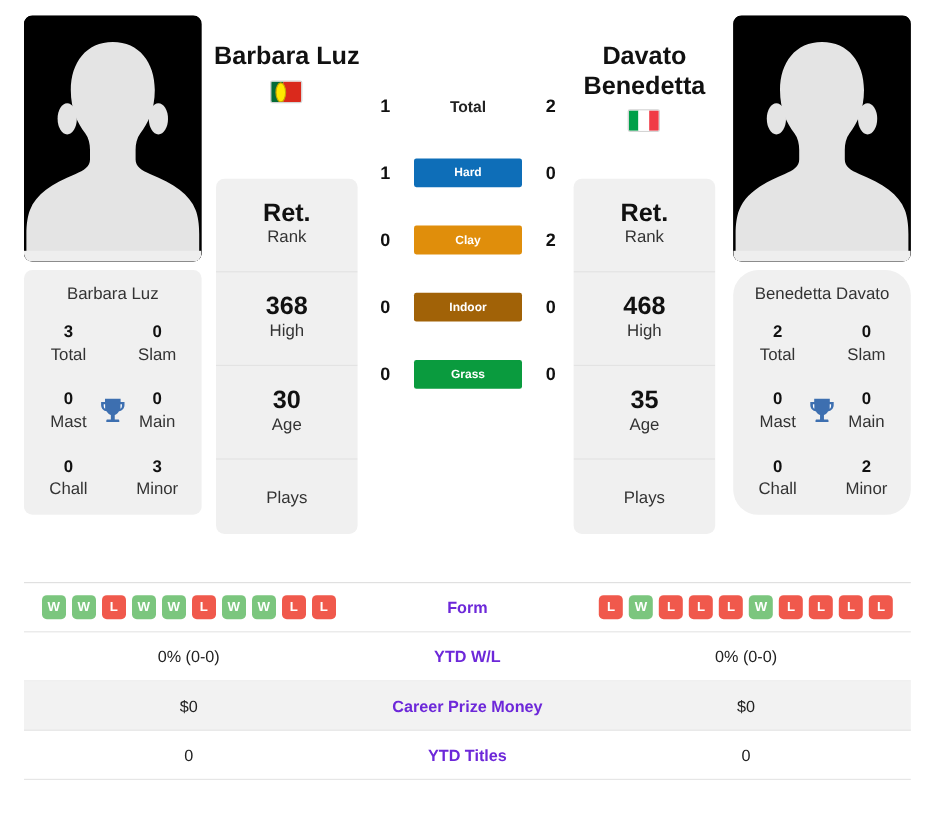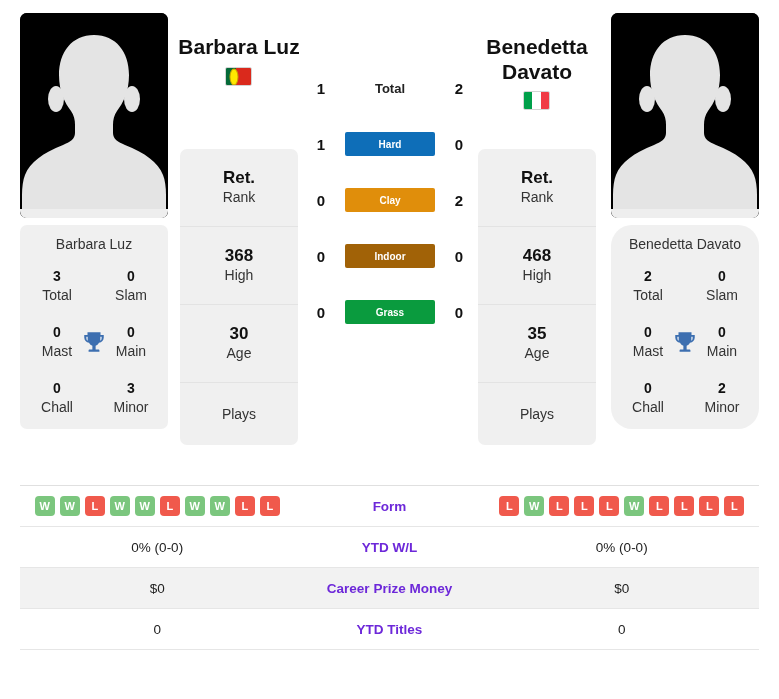--- a/index.html
+++ b/index.html
@@ -131,21 +131,21 @@
     flex-direction: column;
     align-items: center;
     justify-content: center;
     border-bottom: 1px solid #e3e3e3;
   }
   .rank-cell:last-child {
     height: 62px;
     border-bottom: none;
   }
   .rank-val {
-    font-size: 17px;
+    font-size: 21px;
     font-weight: bold;
     color: #111;
     line-height: 20px;
   }
   .rank-lbl {
     font-size: 14px;
     color: #333;
     line-height: 19px;
   }
 
@@ -272,22 +272,22 @@
   </div>
 
   <div class="player-name left">Barbara Luz</div>
   <div class="flag left">
     <span class="pt-green"></span>
       <span class="pt-red"></span>
     <span class="pt-emblem"></span>
   </div>
 
   <div class="player-name right">
+    <div>Davato</div>
     <div>Benedetta</div>
-    <div>Davato</div>
   </div>
   <div class="flag right">
     <span class="it-green"></span>
       <span class="it-white"></span>
       <span class="it-red"></span>
   </div>
 
   <div class="h2h">
 
     <div class="h2h-row first">

